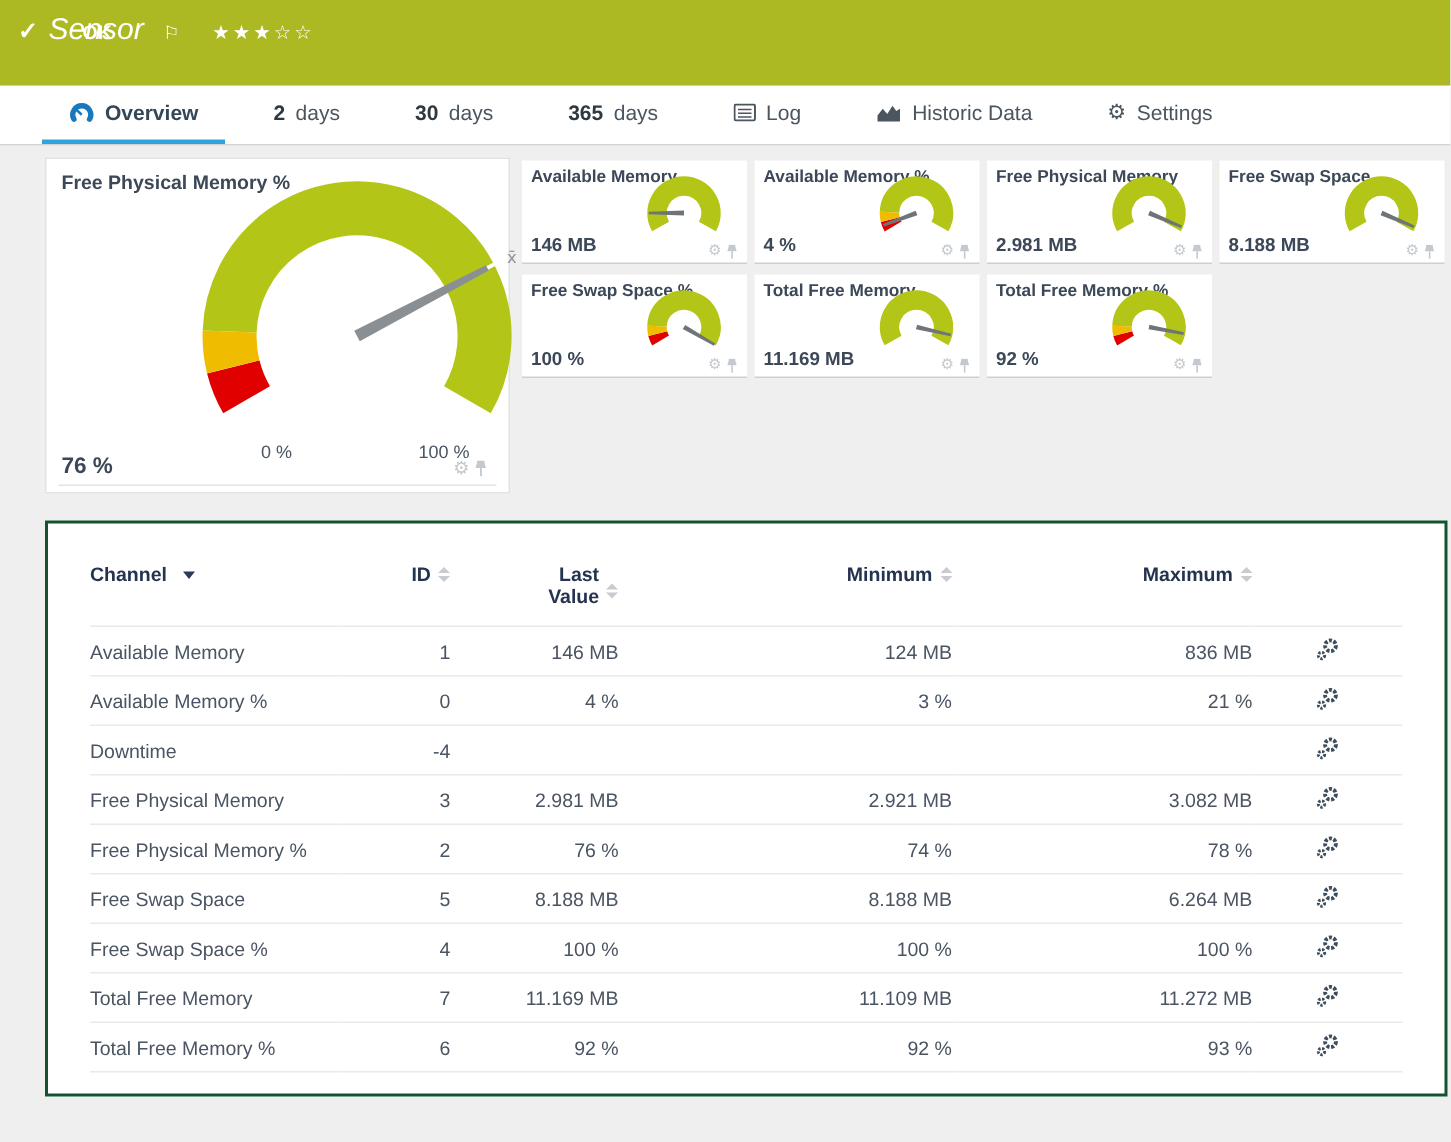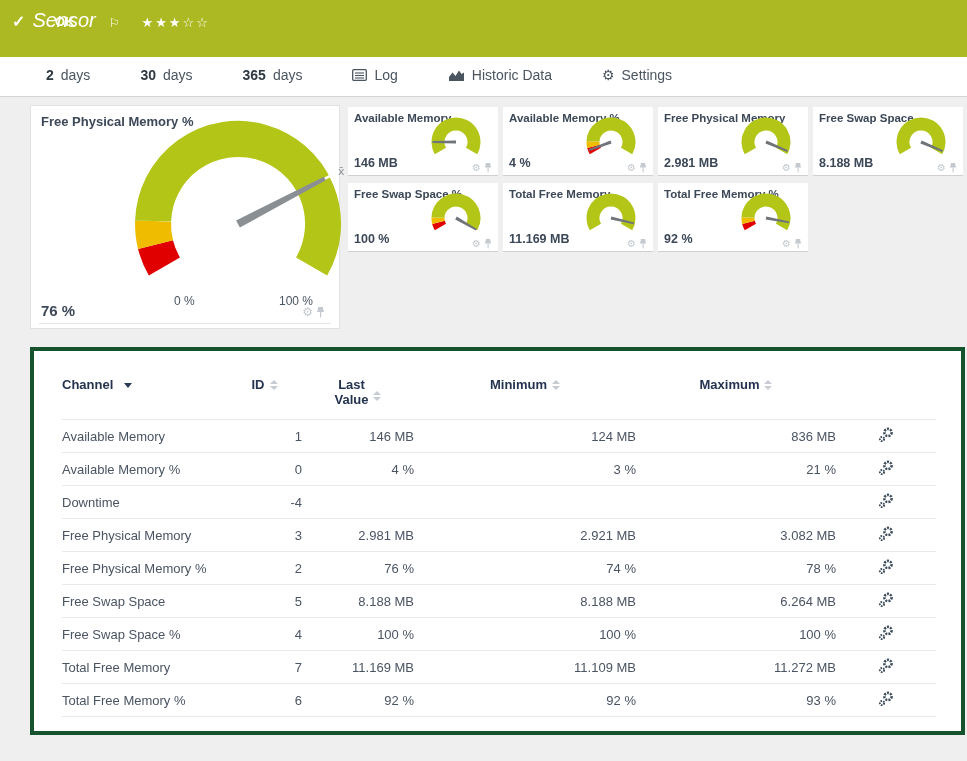--- a/index.html
+++ b/index.html
@@ -74,33 +74,33 @@
   .seg-red    { fill: none; stroke: var(--gauge-red, #e00000); }
   .big-seg  { stroke-width: 36; }
   .sm-seg   { stroke-width: 13; }
   .needle-big { fill: #8a8f93; }
   .needle-sm  { fill: #6f7479; }
   .mean-line { stroke: #fff; stroke-width: 2.5; }
   .mean-text { font-size: 11px; fill: #8d9298; font-family: "DejaVu Sans", sans-serif; }
 
   
   .table-card {
-    margin-top: 18px; background: #fff; border: 4px solid #14532d;
+    margin-top: 18px; background: #fff; border: 2px solid #14532d;
     padding: 26px 28px 14px 28px;
   }
   table.channels { width: 100%; border-collapse: collapse; table-layout: fixed; }
   table.channels col.c-channel { width: 165px; }
   table.channels col.c-id      { width: 75px; }
   table.channels col.c-last    { width: 112px; }
   table.channels col.c-min     { width: 222px; }
   table.channels col.c-max     { width: 200px; }
   table.channels col.c-edit    { width: 100px; }
   th { font-size: 13px; font-weight: bold; color: #24334f; padding-bottom: 12px; vertical-align: top; white-space: pre-line; }
   th.left { text-align: left; }
-  th.right { }
+  th.right { text-align: right; }
   th .hwrap { display: inline-flex; align-items: flex-start; gap: 5px; }
   td { font-size: 13px; color: #4a5462; height: 33px; border-top: 1px solid #eaeaea; }
   td.right { text-align: right; }
   td.center { text-align: center; }
   tr.rowline-last td { border-bottom: 1px solid #eaeaea; }
   .sort { display: inline-flex; flex-direction: column; gap: 2px; margin-top: 3px; }
   .sort i { display: block; width: 0; height: 0; border-left: 4px solid transparent; border-right: 4px solid transparent; }
   .sort .up   { border-bottom: 4px solid #c6ccd2; }
   .sort .down { border-top: 4px solid #c6ccd2; }
   .sorted-arrow { display: inline-block; width: 0; height: 0; border-left: 4.5px solid transparent; border-right: 4.5px solid transparent; border-top: 5px solid #2b3a55; margin: 6px 0 0 6px; vertical-align: top; }
@@ -112,20 +112,27 @@
   <div class="row1">
     <span class="check-glyph">✓</span>
     <span class="sensor-kind">Sensor</span>
     <span class="flag-glyph">⚐</span>
     <span class="stars">★★★☆☆</span>
   </div>
   <div class="status-ok">OK</div>
 </div>
 
 <div class="tabbar">
+  <div class="tab active">
+    <svg width="17" height="15" viewBox="0 0 17 15">
+      <path d="M3.3 11.5 A6 6 0 1 1 13.7 11.5" fill="none" stroke="#1879bd" stroke-width="3.6" stroke-linecap="round"></path>
+      <line x1="8.5" y1="8.5" x2="4.3" y2="4.6" stroke="#1879bd" stroke-width="1.7"></line>
+    </svg>
+    <span>Overview</span>
+  </div>
   <div class="tab">
     <span class="num">2</span>
     <span>days</span>
   </div>
   <div class="tab">
     <span class="num">30</span>
     <span>days</span>
   </div>
   <div class="tab">
     <span class="num">365</span>

